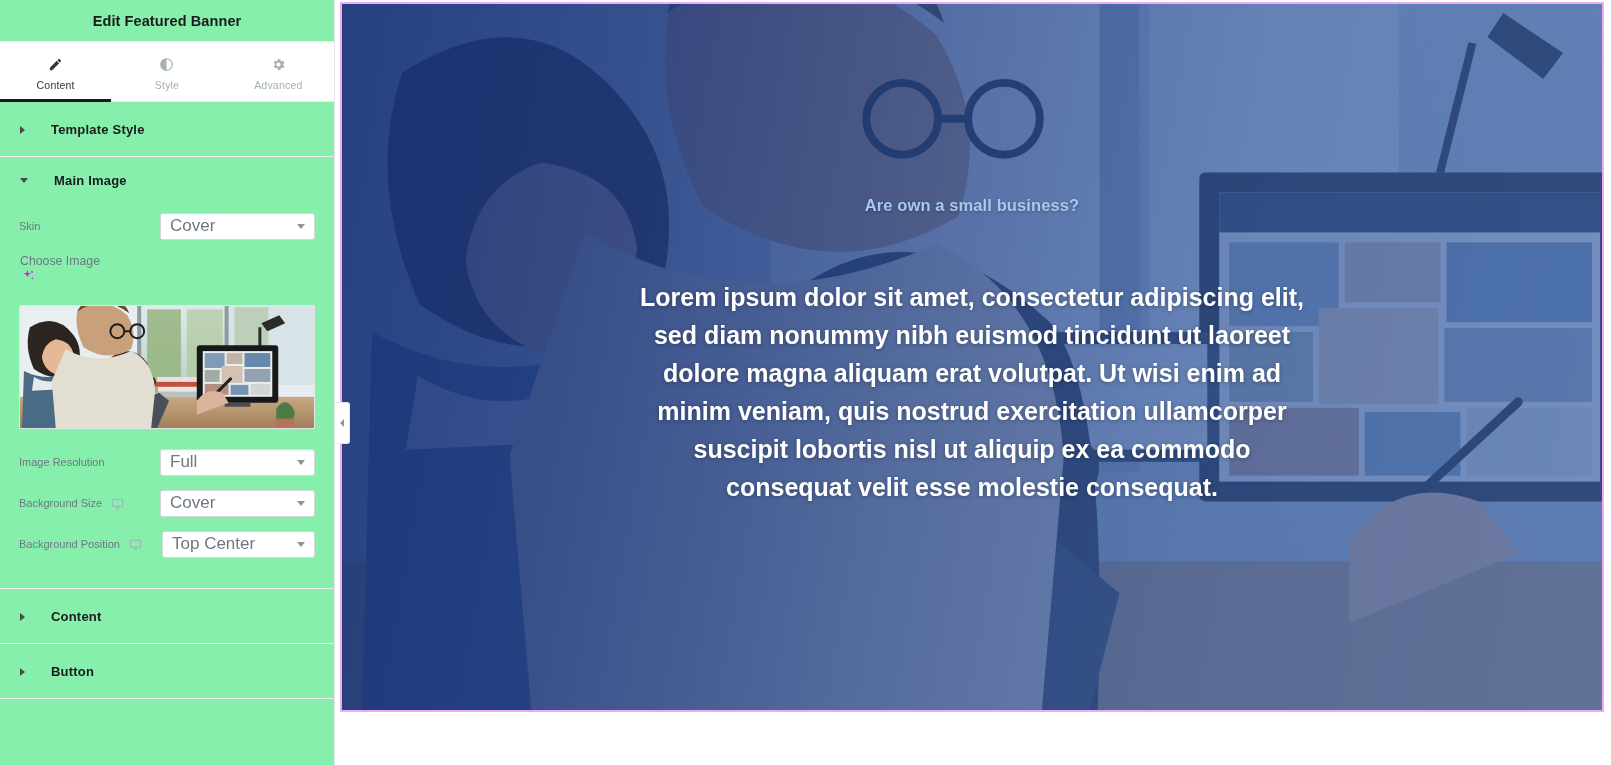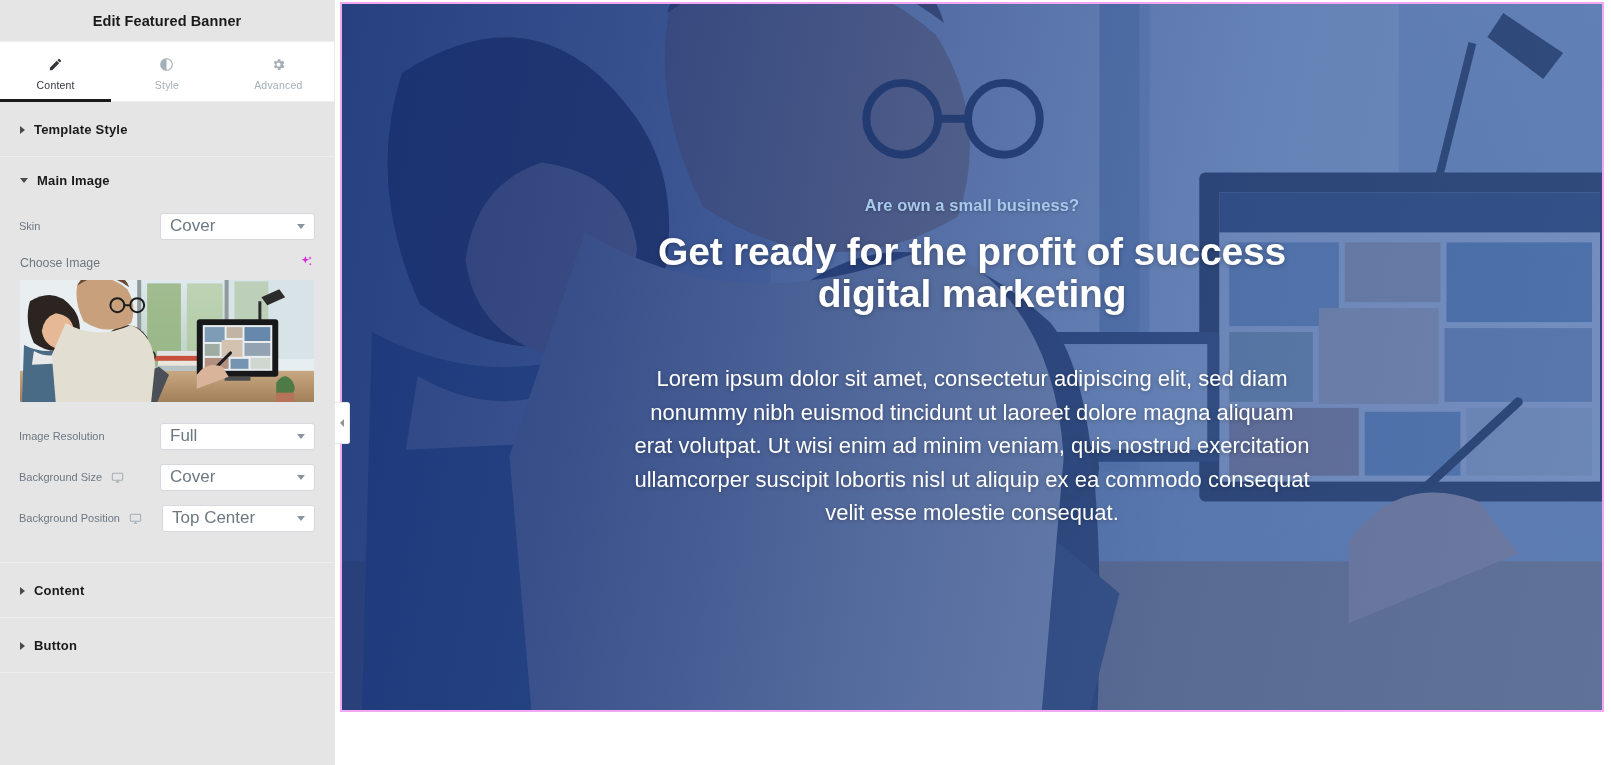--- a/index.html
+++ b/index.html
@@ -7,21 +7,21 @@
     width: 1611px; height: 765px;
     background: #fff;
     font-family: "Liberation Sans", sans-serif;
     overflow: hidden;
   }
   .app { display: flex; width: 1611px; height: 765px; position: relative; }
 
   
   .sidebar {
     width: 335px; height: 765px;
-    background: #e5e5e5;
+    background: #86efac;
     border-right: 1px solid #e6e9ec;
     position: relative;
     flex: 0 0 335px;
   }
   .panel-title {
     height: 41px;
     display: flex; align-items: center; justify-content: center;
     font-size: 14.5px; font-weight: bold; color: #1a1a1a;
     letter-spacing: .1px;
   }
@@ -42,21 +42,21 @@
   .tab.active .tab-ico { color: #33353c; }
   .tab.active::after {
     content: ""; position: absolute; left: 0; right: 0; bottom: -1px;
     height: 3px; background: #1a1a1a;
   }
 
   .section {
     border-bottom: 1px solid #eceef0;
   }
   .section-head {
-    display: flex; align-items: center; gap: 9px;
+    display: flex; align-items: center; gap: 26px;
     padding: 16px 18px 15px 20px;
     cursor: pointer;
   }
   .section-head .sect-title {
     font-size: 13px; font-weight: bold; color: #1a1a1a; letter-spacing: .2px;
   }
   .caret { width: 0; height: 0; flex: 0 0 auto; }
   .caret.closed {
     border-left: 5px solid #4a4a4a;
     border-top: 4px solid transparent;
@@ -92,22 +92,23 @@
   }
   .sel.wide { width: 153px; }
   .sel::after {
     content: ""; position: absolute; right: 9px; top: 50%;
     margin-top: -2px;
     border-top: 5px solid #8b949c;
     border-left: 4px solid transparent;
     border-right: 4px solid transparent;
   }
   .choose-row {
-    display: flex; align-items: flex-end; justify-content: space-between;
-    padding: 6px 1px 9px 1px;
+    display: flex; align-items: flex-start; justify-content: space-between;
+    padding: 6px 1px 21px 1px;
+    flex-direction: column;
   }
   .choose-lbl { font-size: 12.3px; color: #6d7882; }
   .sparkle { line-height: 0; cursor: pointer; }
 
   .thumb {
     width: 296px; height: 124px;
     border: 1px solid #e3e6e9;
     border-radius: 2px;
     overflow: hidden;
     position: relative;
@@ -179,22 +180,22 @@
     text-shadow: 0 1px 3px rgba(0,0,0,.28);
   }
   .b-title {
     font-size: 39px; font-weight: bold; color: #ffffff;
     line-height: 1.08; max-width: 700px;
     letter-spacing: -.2px;
     text-shadow: 0 1px 5px rgba(0,0,0,.3);
   }
   .b-body {
     margin-top: 47px;
-    font-size: 22px; color: #ffffff; line-height: 1.52;
-    max-width: 680px; font-weight: 400;
+    font-size: 25px; color: #ffffff; line-height: 1.52;
+    max-width: 680px; font-weight: 700;
     text-shadow: 0 1px 4px rgba(0,0,0,.3);
   }
 </style>
 </head>
 <body>
 
 <div class="app">
 
   <aside class="sidebar">
 
@@ -457,21 +458,20 @@
             <circle cx="664" cy="116" r="36" fill="none" stroke="#16181a" stroke-width="8"></circle>
             <path d="M598 116 h30" stroke="#16181a" stroke-width="8"></path>
             <path d="M244 230 q160 96 352 12 q118 54 128 214 l-22 254 -512 0 l-22 -256z" fill="#dfd9cd"></path>
           </svg>
         </div>
 
         <div class="overlay"></div>
 
         <div class="banner-content">
           <div class="b-sub">Are own a small business?</div>
-          <h1 class="b-title">Get ready for the profit of success digital marketing</h1>
           <p class="b-body">Lorem ipsum dolor sit amet, consectetur adipiscing elit, sed diam nonummy nibh euismod tincidunt ut laoreet dolore magna aliquam erat volutpat. Ut wisi enim ad minim veniam, quis nostrud exercitation ullamcorper suscipit lobortis nisl ut aliquip ex ea commodo consequat velit esse molestie consequat.</p>
         </div>
 
       </div>
     </div>
   </main>
 
 </div>
 
 </body></html>

